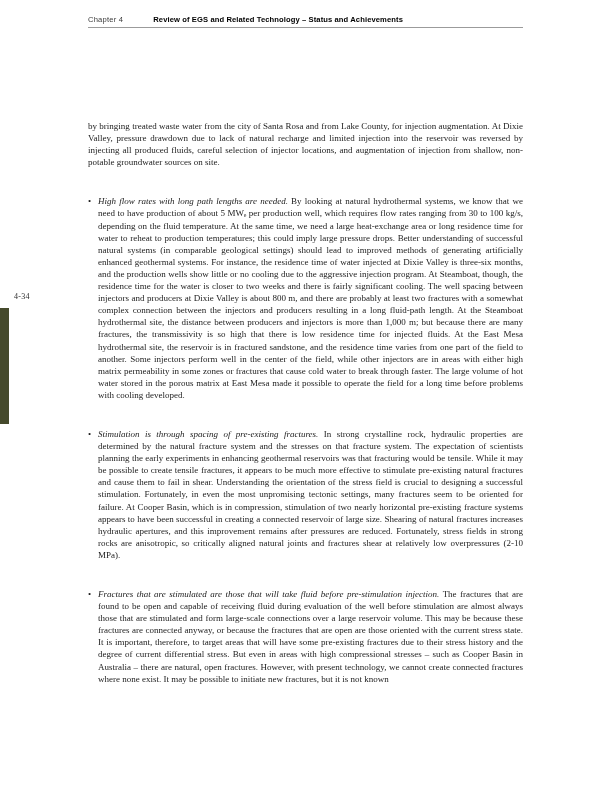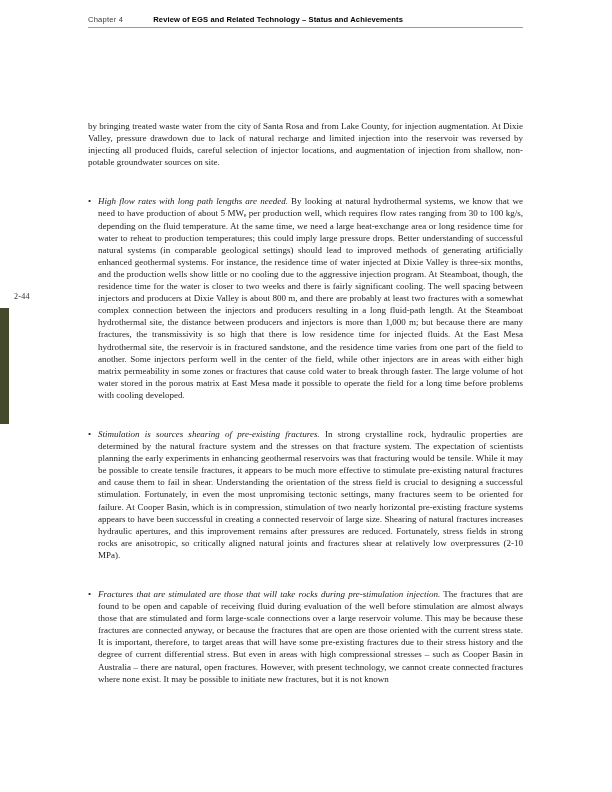--- a/index.html
+++ b/index.html
@@ -57,45 +57,45 @@
 <body>
 
 <div class="sheet">
 
   <header class="page-header">
     <span class="chapter-label">Chapter 4</span>
     <span class="chapter-title">Review of EGS and Related Technology – Status and Achievements</span>
   </header>
   <hr class="header-rule">
 
-  <div class="page-number">2-44</div>
+  <div class="page-number">4-34</div>
   <div class="edge-bar" style="background: rgb(69, 74, 44);"></div>
 
   <main class="page-body">
 
     <p class="intro-paragraph">by bringing treated waste water from the city of Santa Rosa and from Lake County, for injection augmentation. At Dixie Valley, pressure drawdown due to lack of natural recharge and limited injection into the reservoir was reversed by injecting all produced fluids, careful selection of injector locations, and augmentation of injection from shallow, non-potable groundwater sources on site.</p>
 
     <div class="bullet">
       <span class="bullet-marker">•</span>
       <p class="bullet-paragraph">
         <em class="bullet-lead">High flow rates with long path lengths are needed.</em>
         <span>By looking at natural hydrothermal systems, we know that we need to have production of about 5 MWₑ per production well, which requires flow rates ranging from 30 to 100 kg/s, depending on the fluid temperature. At the same time, we need a large heat-exchange area or long residence time for water to reheat to production temperatures; this could imply large pressure drops. Better understanding of successful natural systems (in comparable geological settings) should lead to improved methods of generating artificially enhanced geothermal systems. For instance, the residence time of water injected at Dixie Valley is three-six months, and the production wells show little or no cooling due to the aggressive injection program. At Steamboat, though, the residence time for the water is closer to two weeks and there is fairly significant cooling. The well spacing between injectors and producers at Dixie Valley is about 800 m, and there are probably at least two fractures with a somewhat complex connection between the injectors and producers resulting in a long fluid-path length. At the Steamboat hydrothermal site, the distance between producers and injectors is more than 1,000 m; but because there are many fractures, the transmissivity is so high that there is low residence time for injected fluids. At the East Mesa hydrothermal site, the reservoir is in fractured sandstone, and the residence time varies from one part of the field to another. Some injectors perform well in the center of the field, while other injectors are in areas with either high matrix permeability in some zones or fractures that cause cold water to break through faster. The large volume of hot water stored in the porous matrix at East Mesa made it possible to operate the field for a long time before problems with cooling developed.</span>
       </p>
     </div>
 
     <div class="bullet">
       <span class="bullet-marker">•</span>
       <p class="bullet-paragraph">
-        <em class="bullet-lead">Stimulation is sources shearing of pre-existing fractures.</em>
+        <em class="bullet-lead">Stimulation is through spacing of pre-existing fractures.</em>
         <span>In strong crystalline rock, hydraulic properties are determined by the natural fracture system and the stresses on that fracture system. The expectation of scientists planning the early experiments in enhancing geothermal reservoirs was that fracturing would be tensile. While it may be possible to create tensile fractures, it appears to be much more effective to stimulate pre-existing natural fractures and cause them to fail in shear. Understanding the orientation of the stress field is crucial to designing a successful stimulation. Fortunately, in even the most unpromising tectonic settings, many fractures seem to be oriented for failure. At Cooper Basin, which is in compression, stimulation of two nearly horizontal pre-existing fracture systems appears to have been successful in creating a connected reservoir of large size. Shearing of natural fractures increases hydraulic apertures, and this improvement remains after pressures are reduced. Fortunately, stress fields in strong rocks are anisotropic, so critically aligned natural joints and fractures shear at relatively low overpressures (2-10 MPa).</span>
       </p>
     </div>
 
     <div class="bullet">
       <span class="bullet-marker">•</span>
       <p class="bullet-paragraph">
-        <em class="bullet-lead">Fractures that are stimulated are those that will take rocks during pre-stimulation injection.</em>
+        <em class="bullet-lead">Fractures that are stimulated are those that will take fluid before pre-stimulation injection.</em>
         <span>The fractures that are found to be open and capable of receiving fluid during evaluation of the well before stimulation are almost always those that are stimulated and form large-scale connections over a large reservoir volume. This may be because these fractures are connected anyway, or because the fractures that are open are those oriented with the current stress state. It is important, therefore, to target areas that will have some pre-existing fractures due to their stress history and the degree of current differential stress. But even in areas with high compressional stresses – such as Cooper Basin in Australia – there are natural, open fractures. However, with present technology, we cannot create connected fractures where none exist. It may be possible to initiate new fractures, but it is not known</span>
       </p>
     </div>
 
   </main>
 </div>
 
 </body></html>

